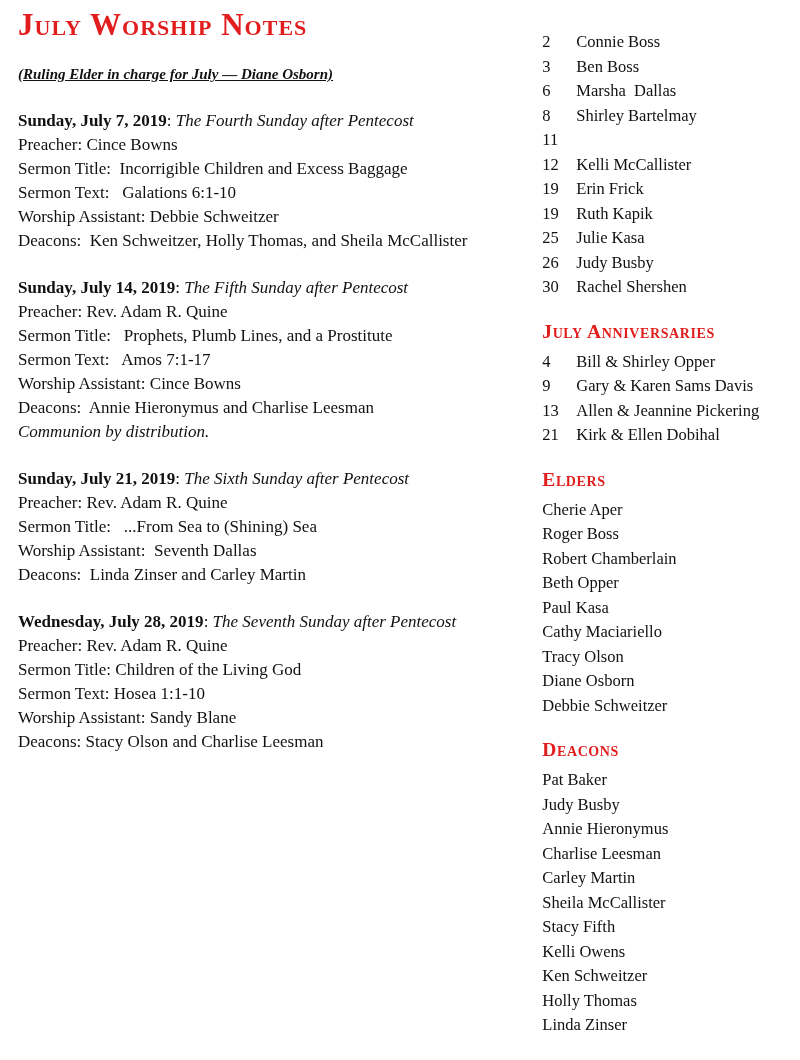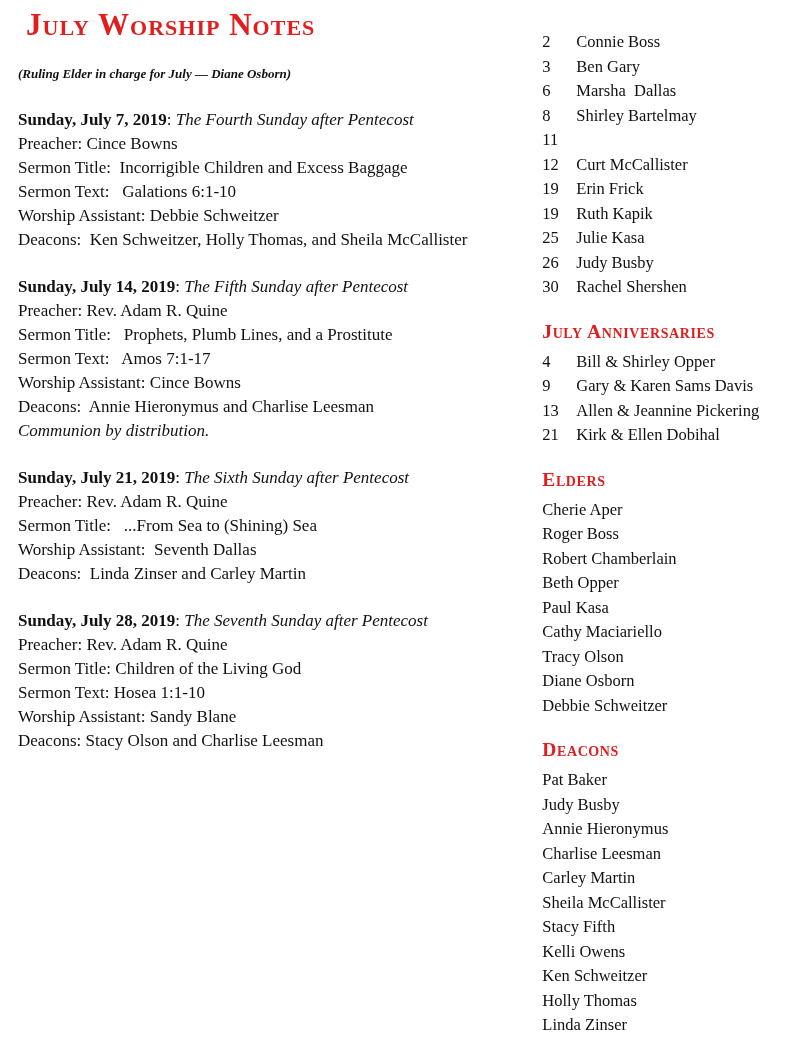--- a/index.html
+++ b/index.html
@@ -19,29 +19,30 @@
   }
   .left-col { width: 515px; }
   .right-col { width: 245px; margin-left: 12px; padding-top: 24px; }
 
   .doc-title {
     color: #e11d1d;
     font-weight: bold;
     font-variant: small-caps;
     font-size: 31px;
     letter-spacing: 1px;
-    margin: 2px 0 24px 8px;
+    margin: 2px 0 24px 0;
     line-height: 1.1;
   }
   .ruling-note {
     font-weight: bold;
     font-style: italic;
-    font-size: 13px;
+    font-size: 15px;
     margin-bottom: 26px;
     white-space: pre-wrap;
+    text-decoration: underline;
   }
   .service { margin-bottom: 23px; }
   .service-header { font-size: 17px; line-height: 24px; white-space: pre-wrap; }
   .service-date { font-weight: bold; }
   .service-occasion { font-style: italic; text-align: right; }
   .service-line { font-size: 17px; line-height: 24px; white-space: pre-wrap; }
   .service-note { font-size: 17px; line-height: 24px; font-style: italic; white-space: pre-wrap; }
 
   .side-heading {
     color: #e11d1d;
@@ -89,38 +90,38 @@
 
     <div class="service">
       <div class="service-header"><span class="service-date">Sunday, July 21, 2019</span><span>: </span><span class="service-occasion">The Sixth Sunday after Pentecost</span></div>
       <div class="service-line">Preacher: Rev. Adam R. Quine</div>
       <div class="service-line">Sermon Title:   ...From Sea to (Shining) Sea</div>
       <div class="service-line">Worship Assistant:  Seventh Dallas</div>
       <div class="service-line">Deacons:  Linda Zinser and Carley Martin</div>
     </div>
 
     <div class="service">
-      <div class="service-header"><span class="service-date">Sunday, July 28, 2019</span><span>: </span><span class="service-occasion">The Seventh Sunday after Pentecost</span></div>
+      <div class="service-header"><span class="service-date">Wednesday, July 28, 2019</span><span>: </span><span class="service-occasion">The Seventh Sunday after Pentecost</span></div>
       <div class="service-line">Preacher: Rev. Adam R. Quine</div>
       <div class="service-line">Sermon Title: Children of the Living God</div>
       <div class="service-line">Sermon Text: Hosea 1:1-10</div>
       <div class="service-line">Worship Assistant: Sandy Blane</div>
       <div class="service-line">Deacons: Stacy Olson and Charlise Leesman</div>
     </div>
   </div>
 
   <div class="right-col">
 
     <div class="side-section">
       <div class="cal-row"><span class="cal-day">2</span><span class="cal-name">Connie Boss</span></div>
-      <div class="cal-row"><span class="cal-day">3</span><span class="cal-name">Ben Gary</span></div>
+      <div class="cal-row"><span class="cal-day">3</span><span class="cal-name">Ben Boss</span></div>
       <div class="cal-row"><span class="cal-day">6</span><span class="cal-name">Marsha  Dallas</span></div>
       <div class="cal-row"><span class="cal-day">8</span><span class="cal-name">Shirley Bartelmay</span></div>
       <div class="cal-row"><span class="cal-day">11</span></div>
-      <div class="cal-row"><span class="cal-day">12</span><span class="cal-name">Curt McCallister</span></div>
+      <div class="cal-row"><span class="cal-day">12</span><span class="cal-name">Kelli McCallister</span></div>
       <div class="cal-row"><span class="cal-day">19</span><span class="cal-name">Erin Frick</span></div>
       <div class="cal-row"><span class="cal-day">19</span><span class="cal-name">Ruth Kapik</span></div>
       <div class="cal-row"><span class="cal-day">25</span><span class="cal-name">Julie Kasa</span></div>
       <div class="cal-row"><span class="cal-day">26</span><span class="cal-name">Judy Busby</span></div>
       <div class="cal-row"><span class="cal-day">30</span><span class="cal-name">Rachel Shershen</span></div>
     </div>
 
     <div class="side-section">
       <div class="side-heading">July Anniversaries</div>
       <div class="cal-row"><span class="cal-day">4</span><span class="cal-name">Bill &amp; Shirley Opper</span></div>

